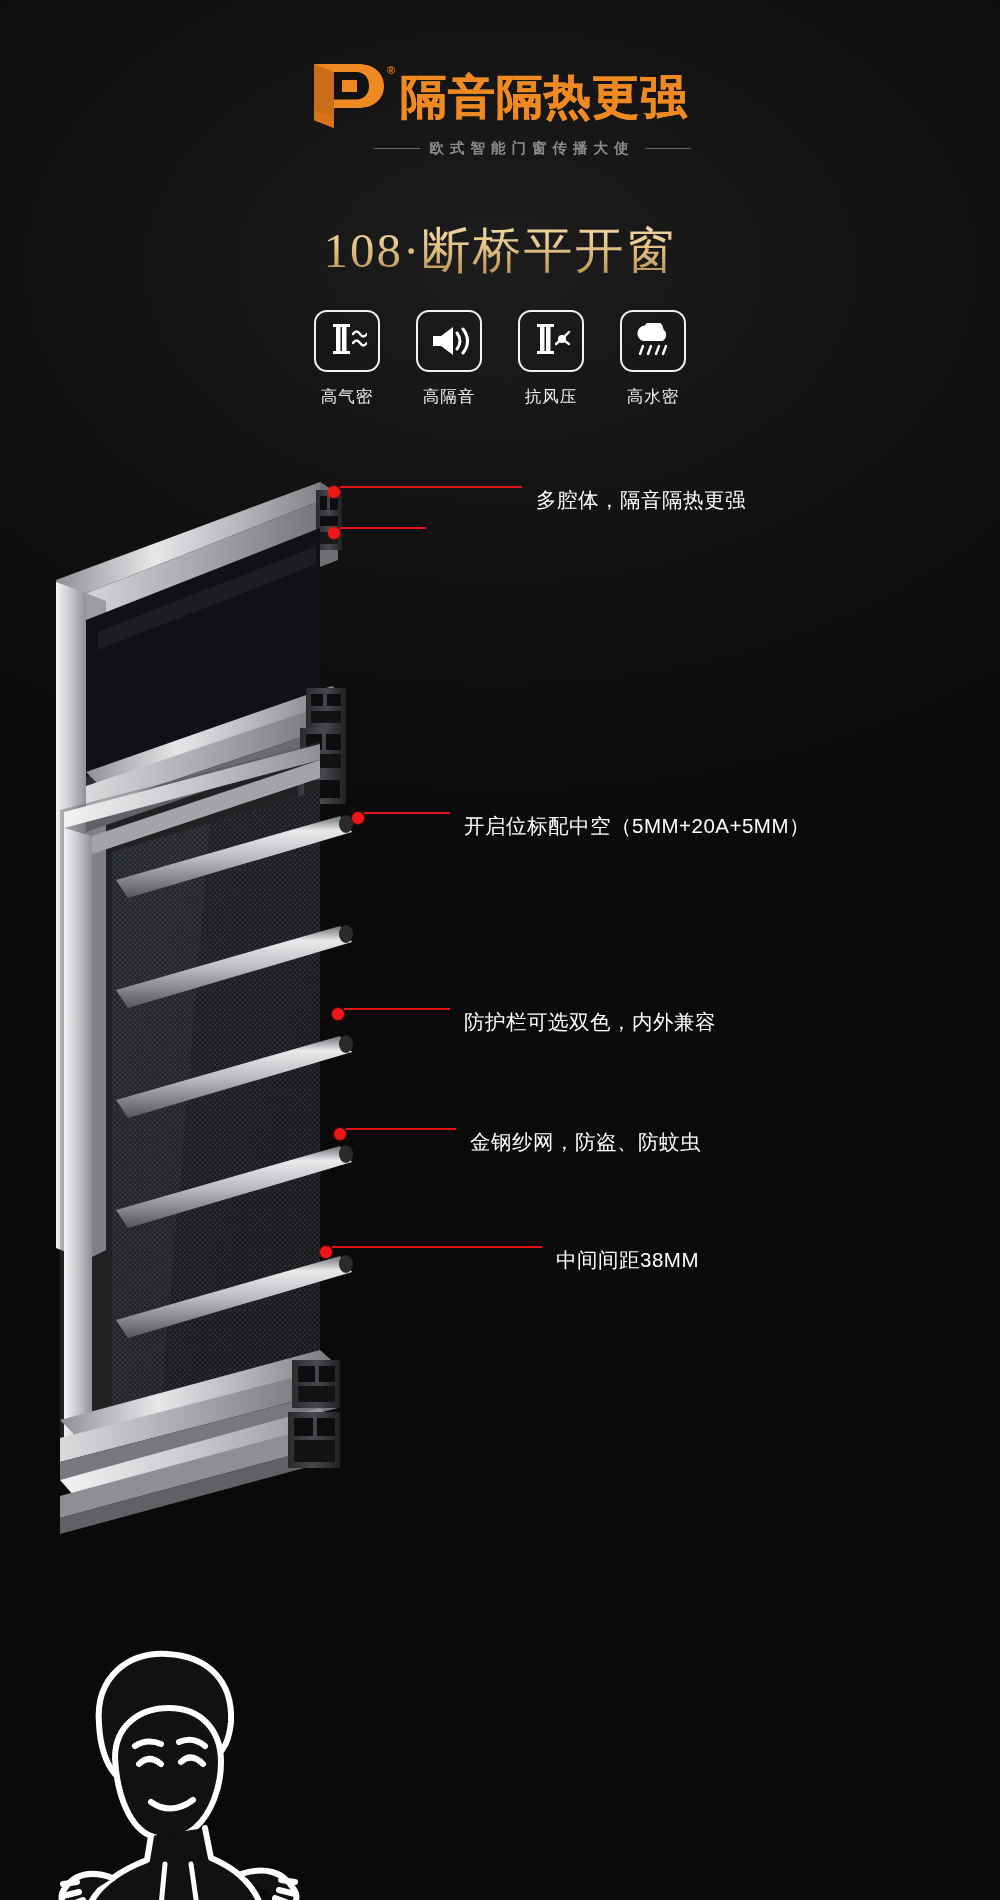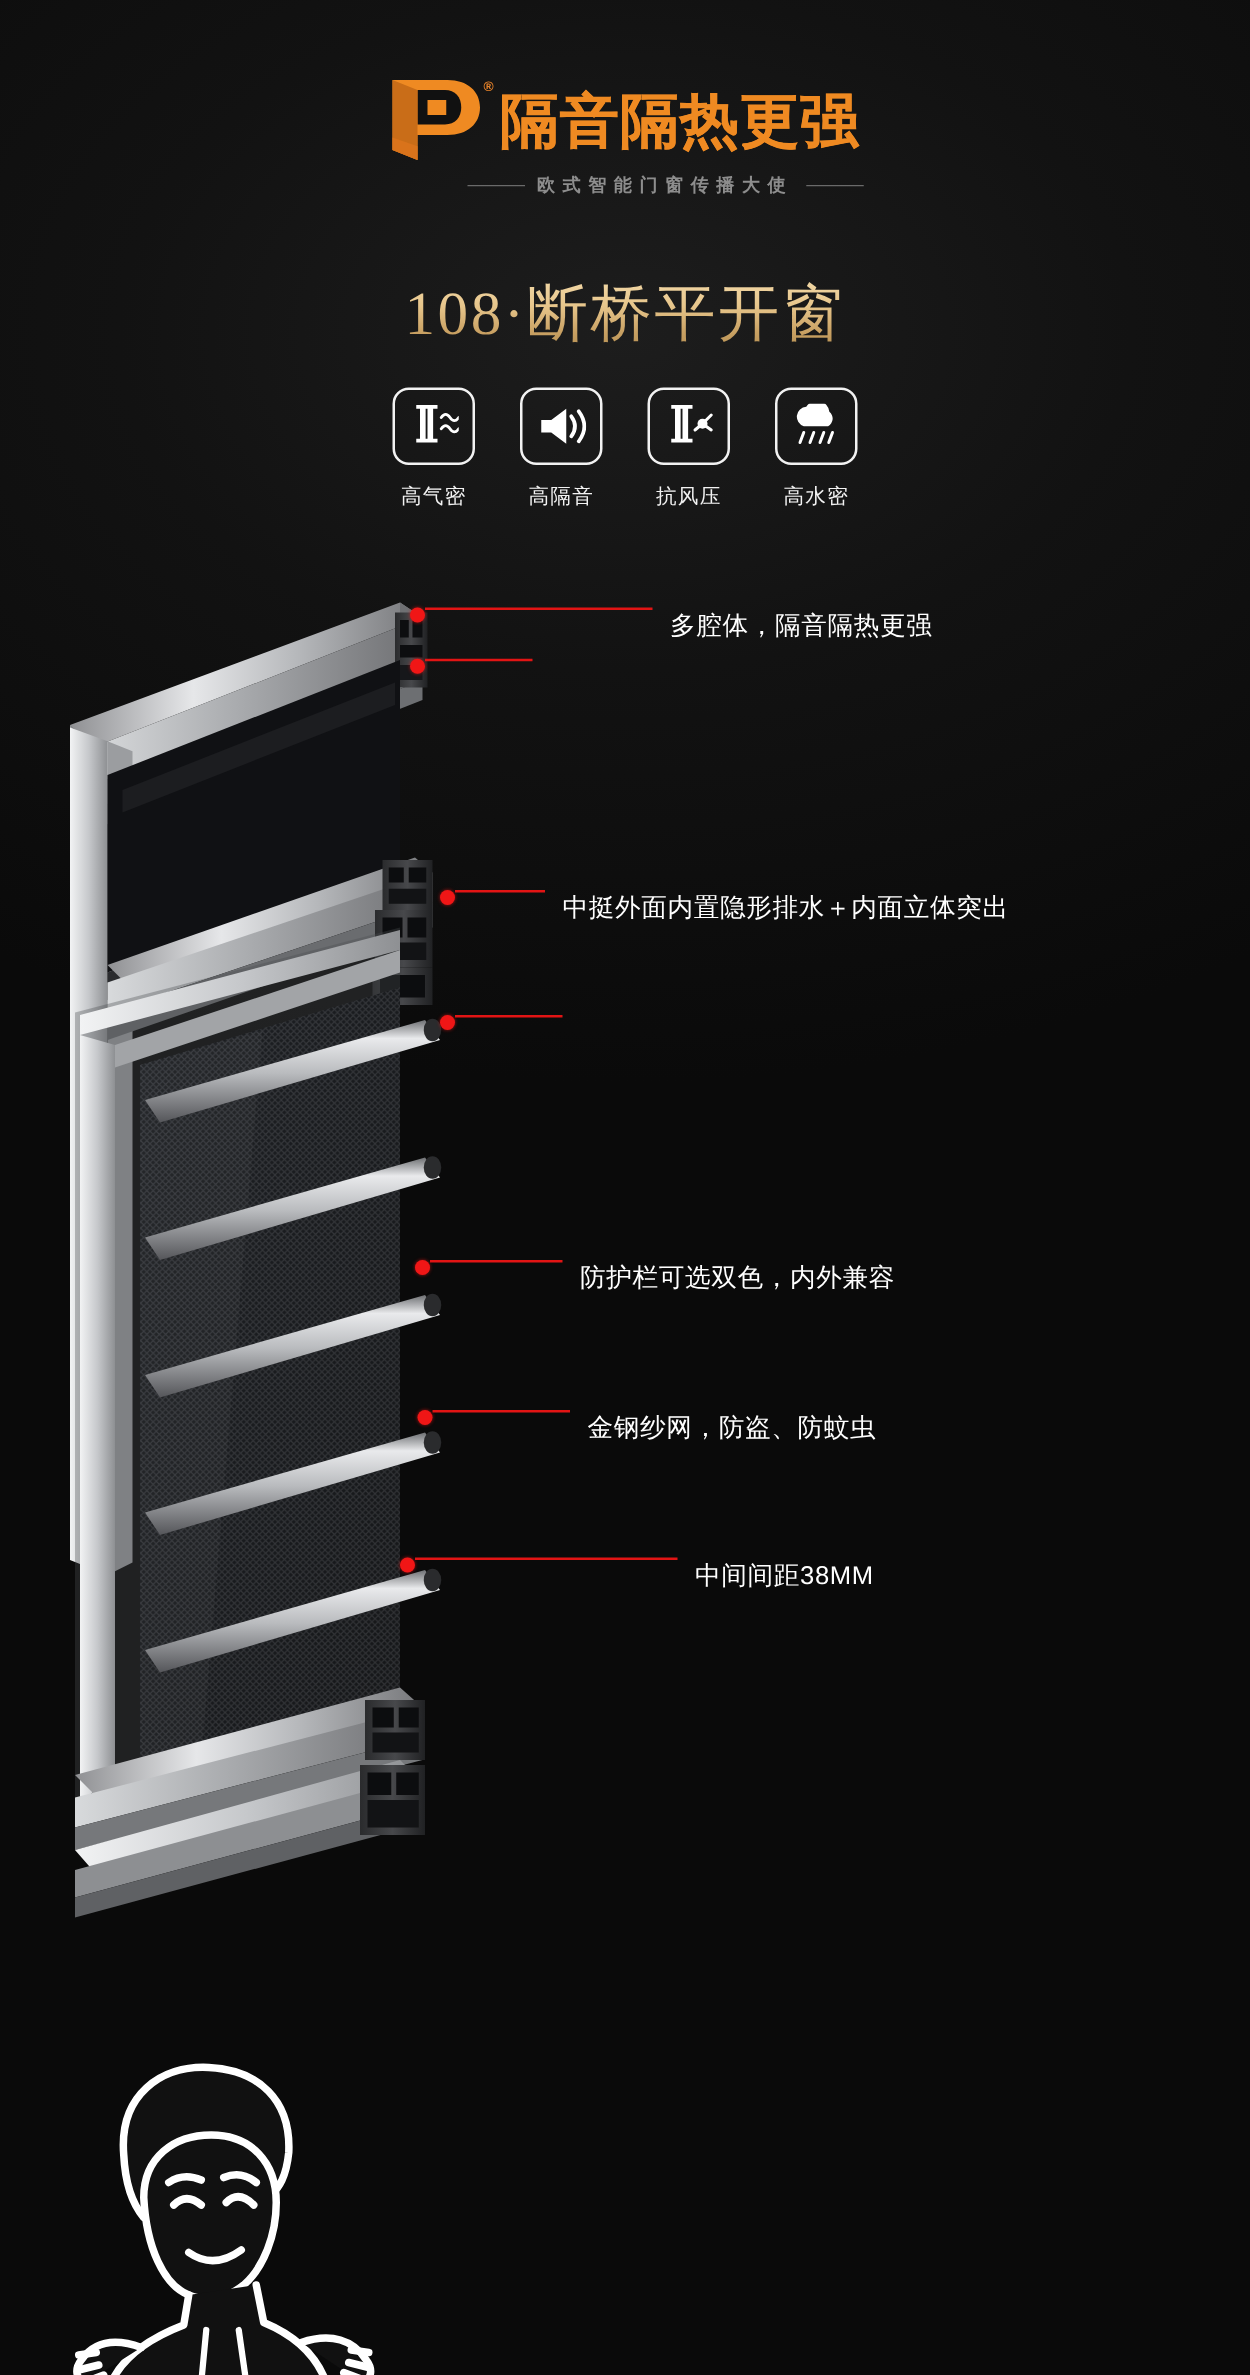--- a/index.html
+++ b/index.html
@@ -283,30 +283,26 @@
     <span class="dot"></span>
     <span class="line" style="width:182px;"></span>
     <span class="lbl">多腔体，隔音隔热更强</span>
   </div>
 
   <div class="callout" style="left:316px; top:527px;">
     <span class="dot"></span>
     <span class="line" style="width:86px;"></span>
   </div>
 
-  <div class="callout" style="left:340px; top:712px;">
-    <span class="dot"></span>
-    <span class="line" style="width:72px;"></span>
-    <span class="lbl">中挺外面内置隐形排水＋内面立体突出</span>
-  </div>
 
 
   <div class="callout" style="left:340px; top:812px;">
     <span class="dot"></span>
     <span class="line" style="width:86px;"></span>
+    <span class="lbl">开启位标配中空（5MM+20A+5MM）</span>
   </div>
 
   <div class="callout" style="left:320px; top:1008px;">
     <span class="dot"></span>
     <span class="line" style="width:106px;"></span>
     <span class="lbl">防护栏可选双色，内外兼容</span>
   </div>
 
   <div class="callout" style="left:322px; top:1128px;">
     <span class="dot"></span>

